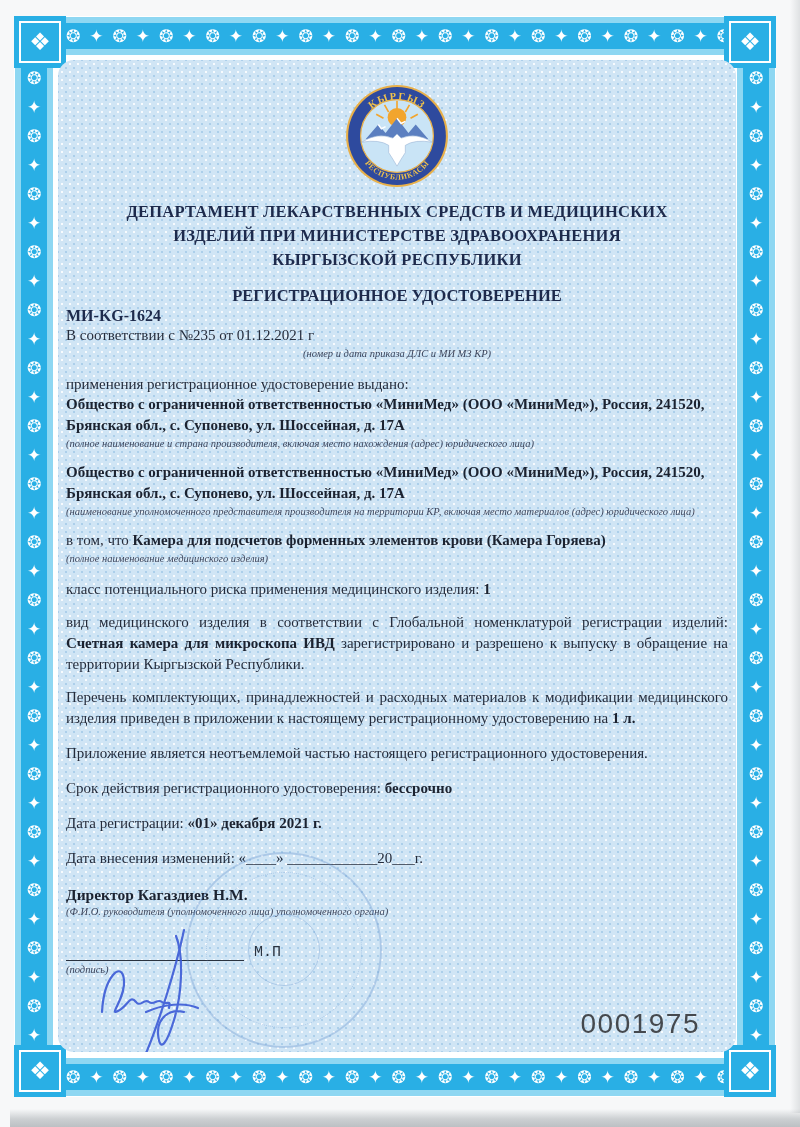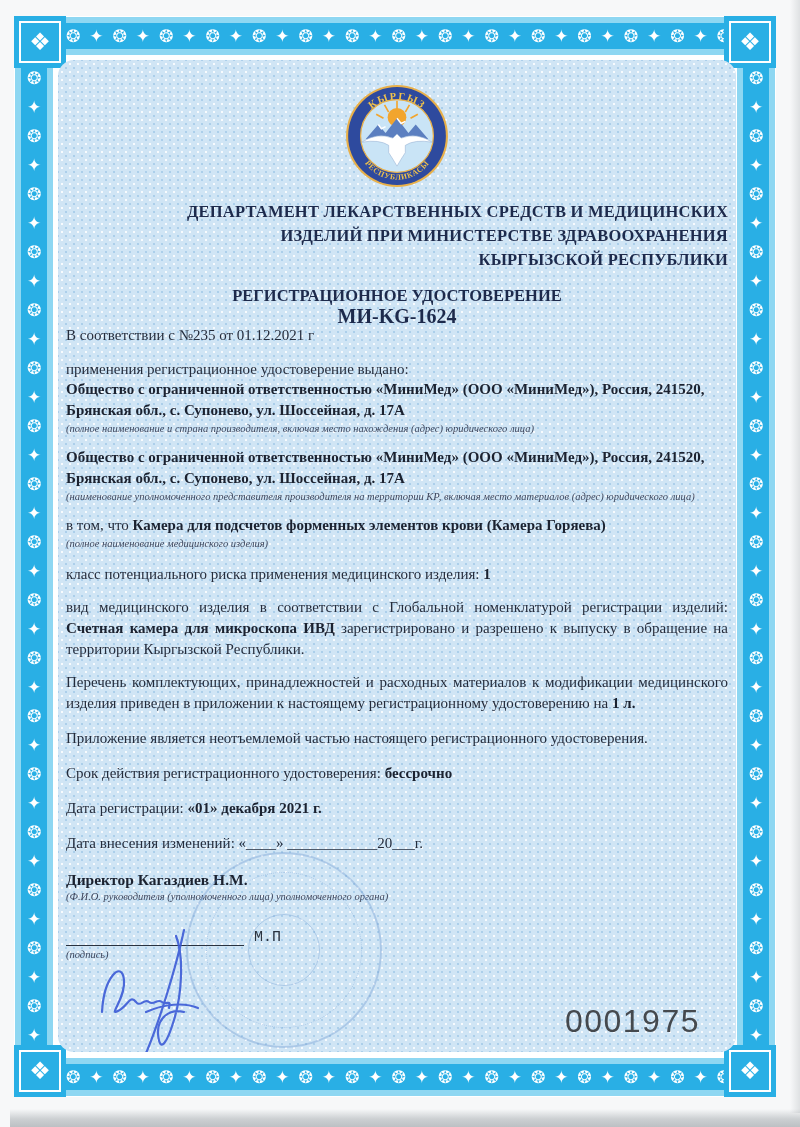--- a/index.html
+++ b/index.html
@@ -77,25 +77,25 @@
     overflow:hidden;
   }
   .content{position:relative;padding:14px 8px 0 8px;color:#242c3c;}
 
   
   .emblem-wrap{text-align:center;margin-top:10px;}
   .emblem-wrap svg{width:104px;height:104px;}
 
   
   .department{
-    margin-top:8px;text-align:right;font-weight:bold;font-size:16.5px;line-height:24px;
+    margin-top:8px;text-align:center;font-weight:bold;font-size:16.5px;line-height:24px;
     color:#1d2a4c;white-space:pre-line;letter-spacing:0.2px;
   }
   .doc-title{margin-top:14px;text-align:center;font-weight:bold;font-size:16.5px;line-height:20px;color:#1d2a4c;}
-  .doc-number{text-align:center;font-weight:bold;font-size:20px;line-height:20px;color:#1d2a4c;}
+  .doc-number{font-weight:bold;font-size:16px;line-height:20px;color:#1d2a4c;}
   .accordance{font-size:15px;line-height:19px;color:#242c3c;}
   .note{font-style:italic;font-size:10.5px;line-height:13px;color:#3c455c;}
   .note.center{text-align:center;margin-top:2px;}
 
   
   .para{font-size:15px;line-height:21px;margin:0;}
   .para.gap{margin-top:12px;}
   .para.gap-lg{margin-top:14px;}
   .para.justify{text-align:justify;}
   .para b{color:#1b2230;}
@@ -104,21 +104,21 @@
 
   
   .director-line{margin-top:16px;font-size:15.5px;line-height:20px;font-weight:bold;color:#1b2230;}
   .sig-row{margin-top:26px;font-size:15px;display:flex;align-items:flex-end;}
   .sig-line{display:inline-block;width:178px;border-bottom:1.3px solid #2a3340;height:16px;}
   .mp{margin-left:10px;color:#2a3340;font-family:Liberation Mono, monospace;}
   .sig-note{margin-top:2px;}
 
   .serial{
     position:absolute;right:36px;bottom:12px;
-    font-family:"Liberation Sans", sans-serif;font-size:32px;letter-spacing:1.5px;
+    font-family:"Liberation Sans", sans-serif;font-size:28px;letter-spacing:1.5px;
     color:#45494e;
   }
 
   
   .stamp{
     position:absolute;left:128px;top:792px;width:196px;height:196px;
     opacity:0.32;pointer-events:none;
   }
   .stamp .c1,.stamp .c2,.stamp .c3{position:absolute;border-radius:50%;border:2px solid #5f8ecb;}
   .stamp .c1{inset:0;}
@@ -183,20 +183,21 @@
           </text>
         </svg>
       </div>
 
       <div class="department">ДЕПАРТАМЕНТ ЛЕКАРСТВЕННЫХ СРЕДСТВ И МЕДИЦИНСКИХ
 ИЗДЕЛИЙ ПРИ МИНИСТЕРСТВЕ ЗДРАВООХРАНЕНИЯ
 КЫРГЫЗСКОЙ РЕСПУБЛИКИ</div>
       <div class="doc-title">РЕГИСТРАЦИОННОЕ УДОСТОВЕРЕНИЕ</div>
       <div class="doc-number">МИ-KG-1624</div>
       <div class="accordance">В соответствии с №235 от 01.12.2021 г</div>
+      <div class="note center">(номер и дата приказа ДЛС и МИ МЗ КР)</div>
 
       <div class="issued">применения регистрационное удостоверение выдано:</div>
 
       <p class="para"><b>Общество с ограниченной ответственностью «МиниМед» (ООО «МиниМед»), Россия, 241520, Брянская обл., с. Супонево, ул. Шоссейная, д. 17А</b></p>
       <div class="note para-note">(полное наименование и страна производителя, включая место нахождения (адрес) юридического лица)</div>
 
       <p class="para gap"><b>Общество с ограниченной ответственностью «МиниМед» (ООО «МиниМед»), Россия, 241520, Брянская обл., с. Супонево, ул. Шоссейная, д. 17А</b></p>
 
       <div class="note para-note">(наименование уполномоченного представителя производителя на территории КР, включая место материалов (адрес) юридического лица)</div>
 

